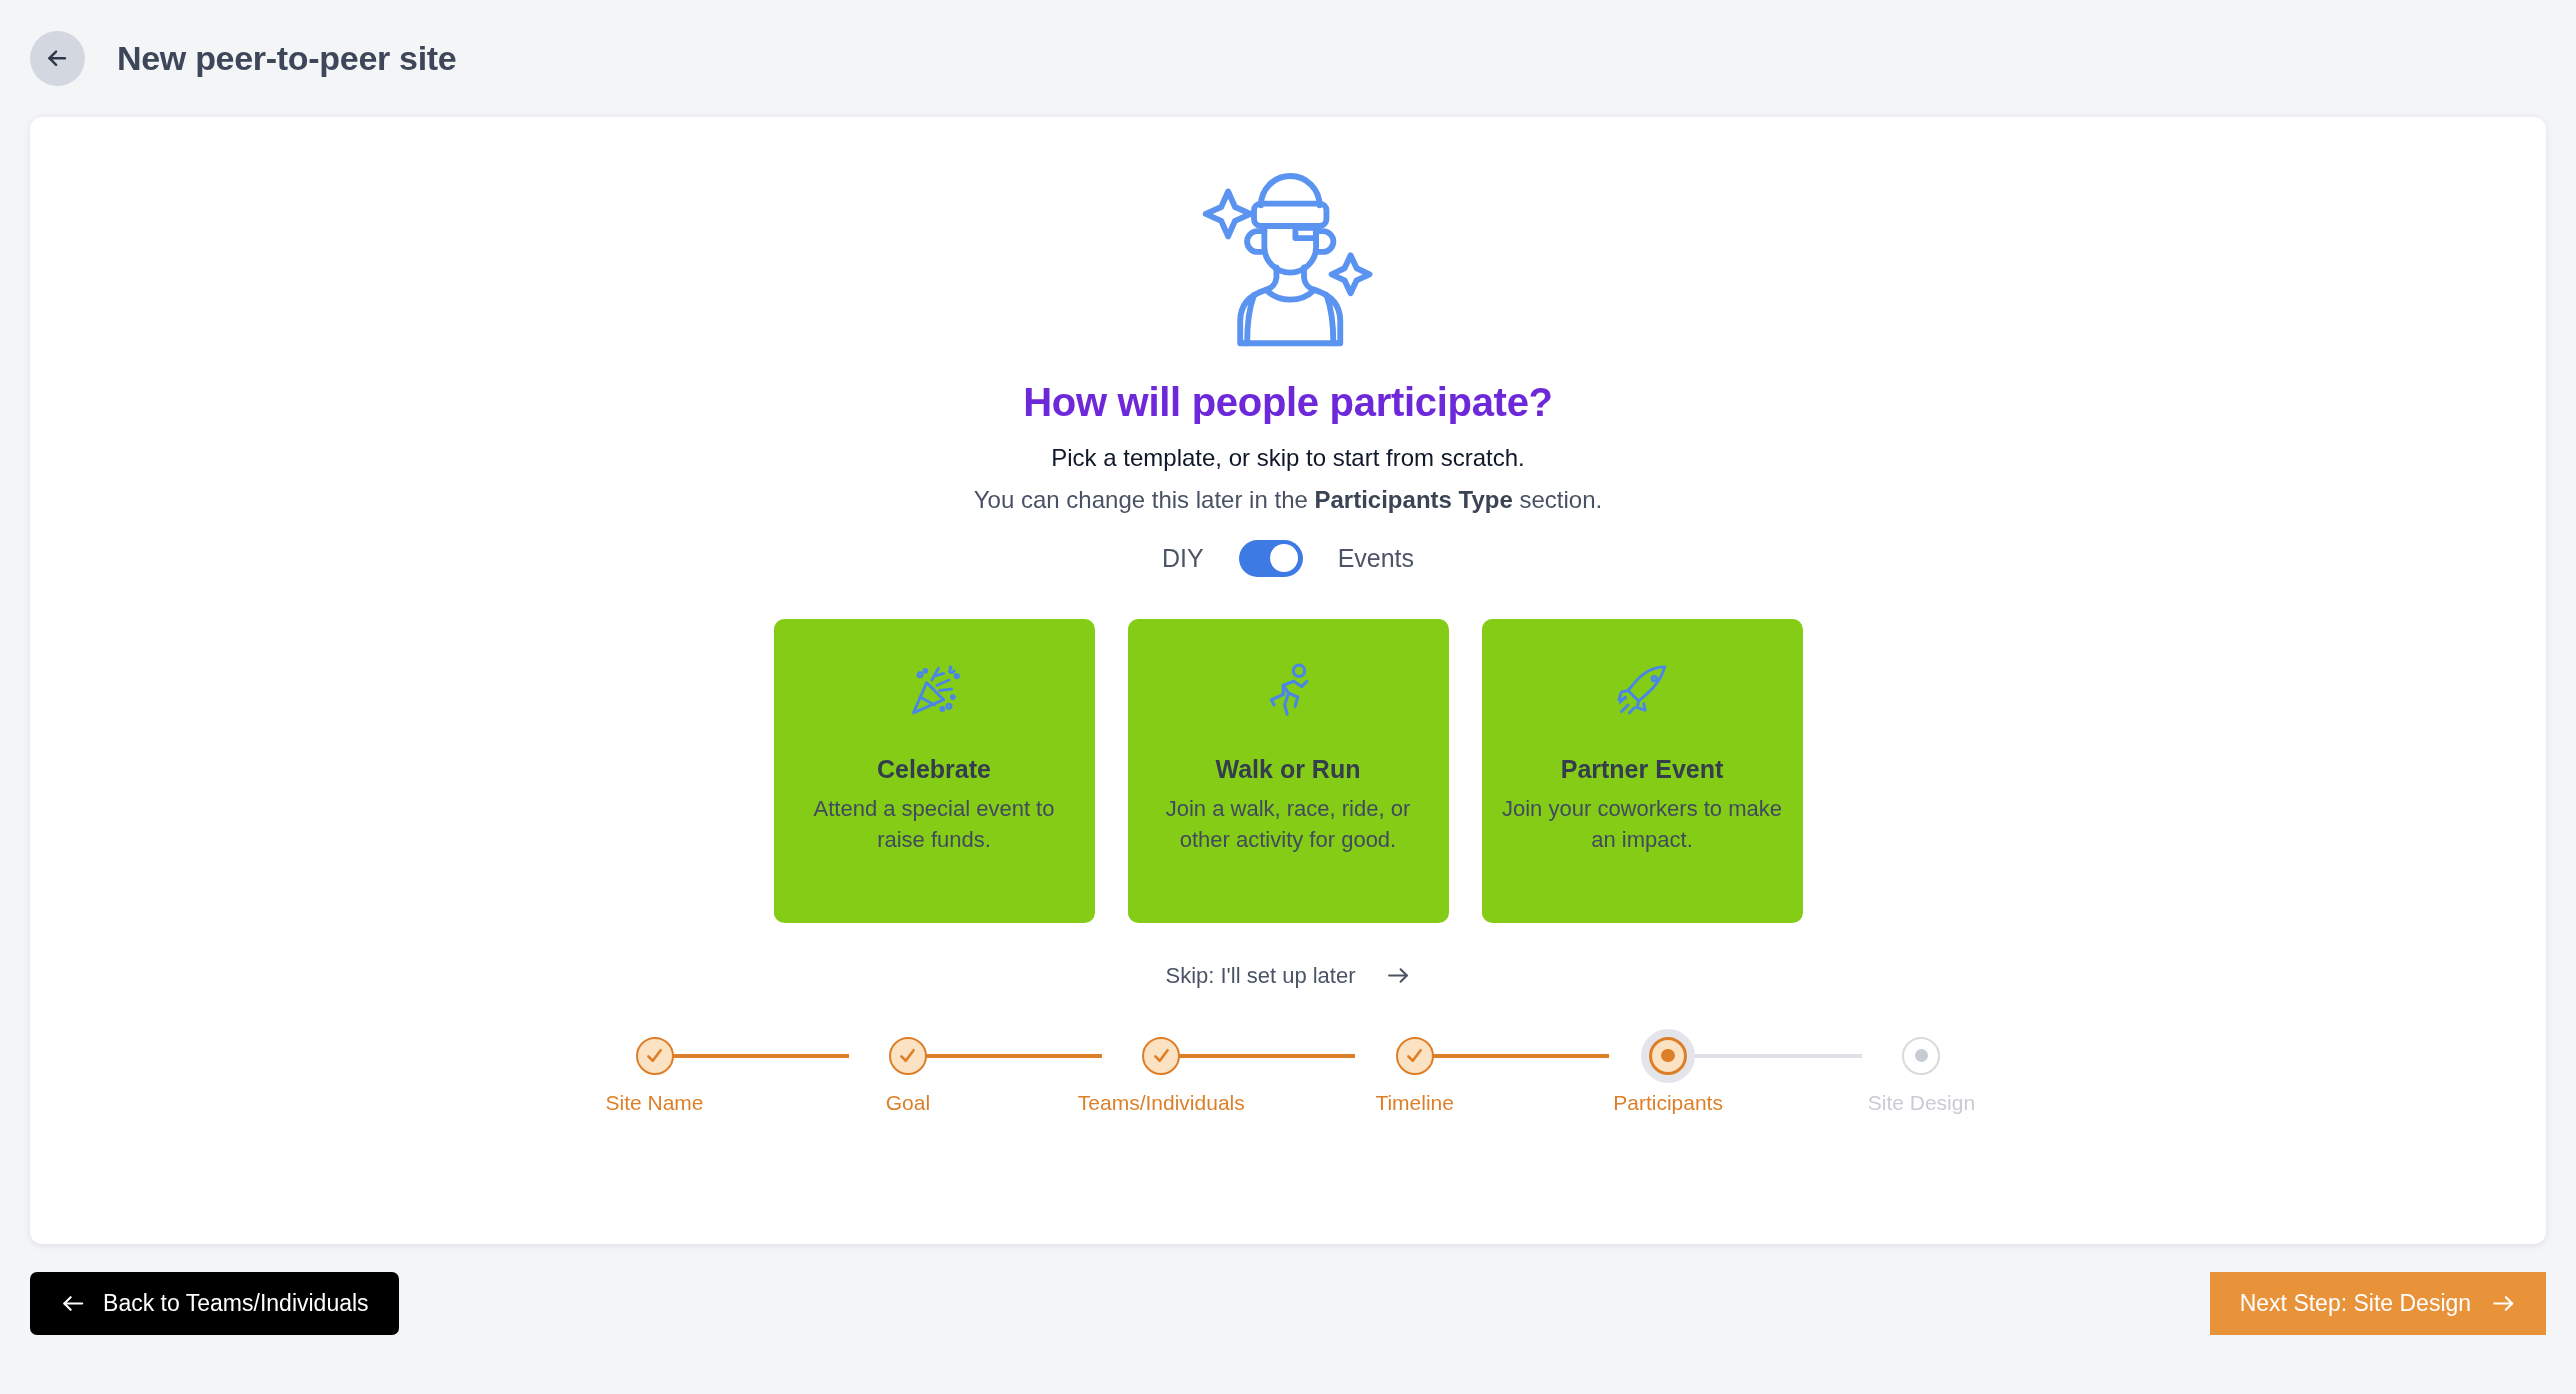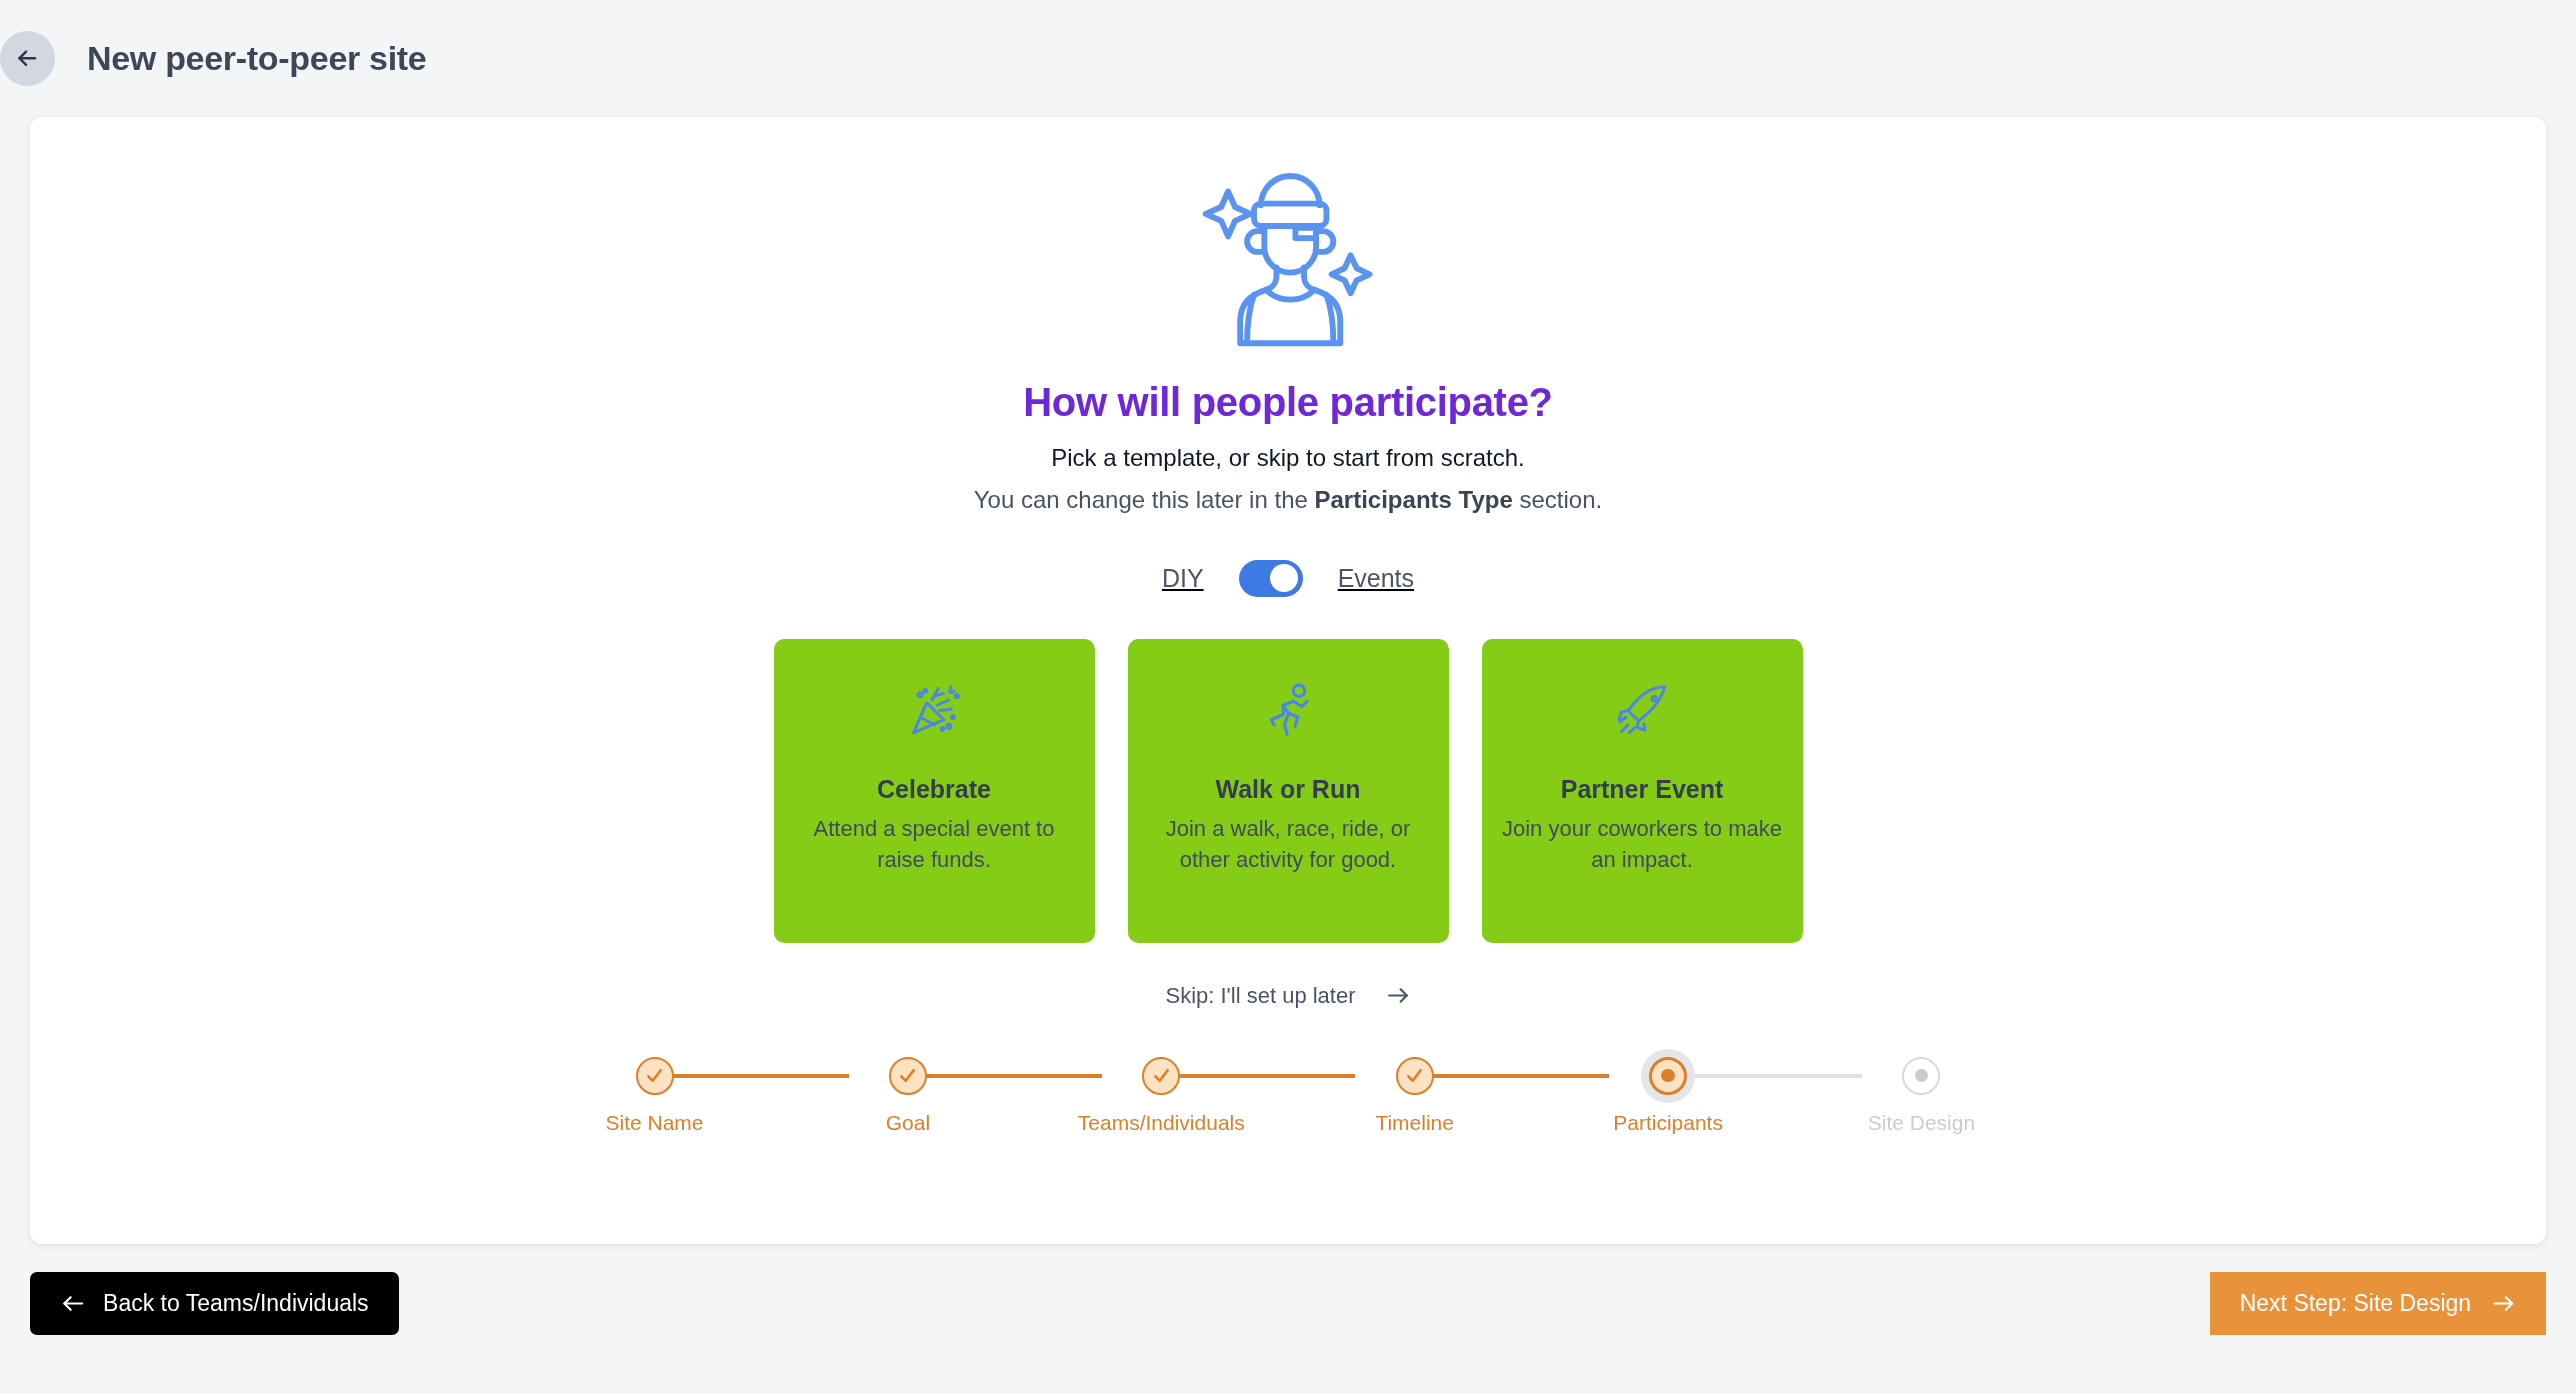--- a/index.html
+++ b/index.html
@@ -9,20 +9,21 @@
     font-family: "Liberation Sans", sans-serif;
     overflow: hidden;
   }
   .page { position: relative; width: 2576px; height: 1395px; }
 
   
   .header {
     position: absolute; left: 0; top: 0;
     width: 100%; height: 117px;
     display: flex; align-items: center;
+    padding-left: 30px;
   }
   .back-circle {
     width: 55px; height: 55px; border-radius: 50%;
     background: #d2d7e0;
     display: flex; align-items: center; justify-content: center;
     flex: none; cursor: pointer;
   }
   .back-circle svg { width: 26.4px; height: 26.4px; display:block; }
   .header-title {
     margin-left: 32px;
@@ -62,22 +63,22 @@
     font-size: 24px; color: #0f172a; text-align: center;
   }
   .subtitle-2 {
     margin-top: 13.2px;
     font-size: 24px; color: #495265; text-align: center;
   }
   .subtitle-2 b { font-weight: bold; color: #3b4455; }
 
   
   .toggle-row {
-    margin-top: 46px;
-    display: flex; align-items: center; gap: 35px; text-decoration: underline;
+    margin-top: 26px;
+    display: flex; align-items: center; gap: 35px;
   }
   .toggle-label { font-size: 25px; color: #4c5466; }
   .switch {
     width: 64px; height: 37px; border-radius: 18.5px;
     background: #3d7ae4; position: relative; cursor: pointer;
     flex: none;
   }
   .switch .knob {
     position: absolute; top: 4.4px; right: 4.4px;
     width: 28px; height: 28px; border-radius: 50%;

